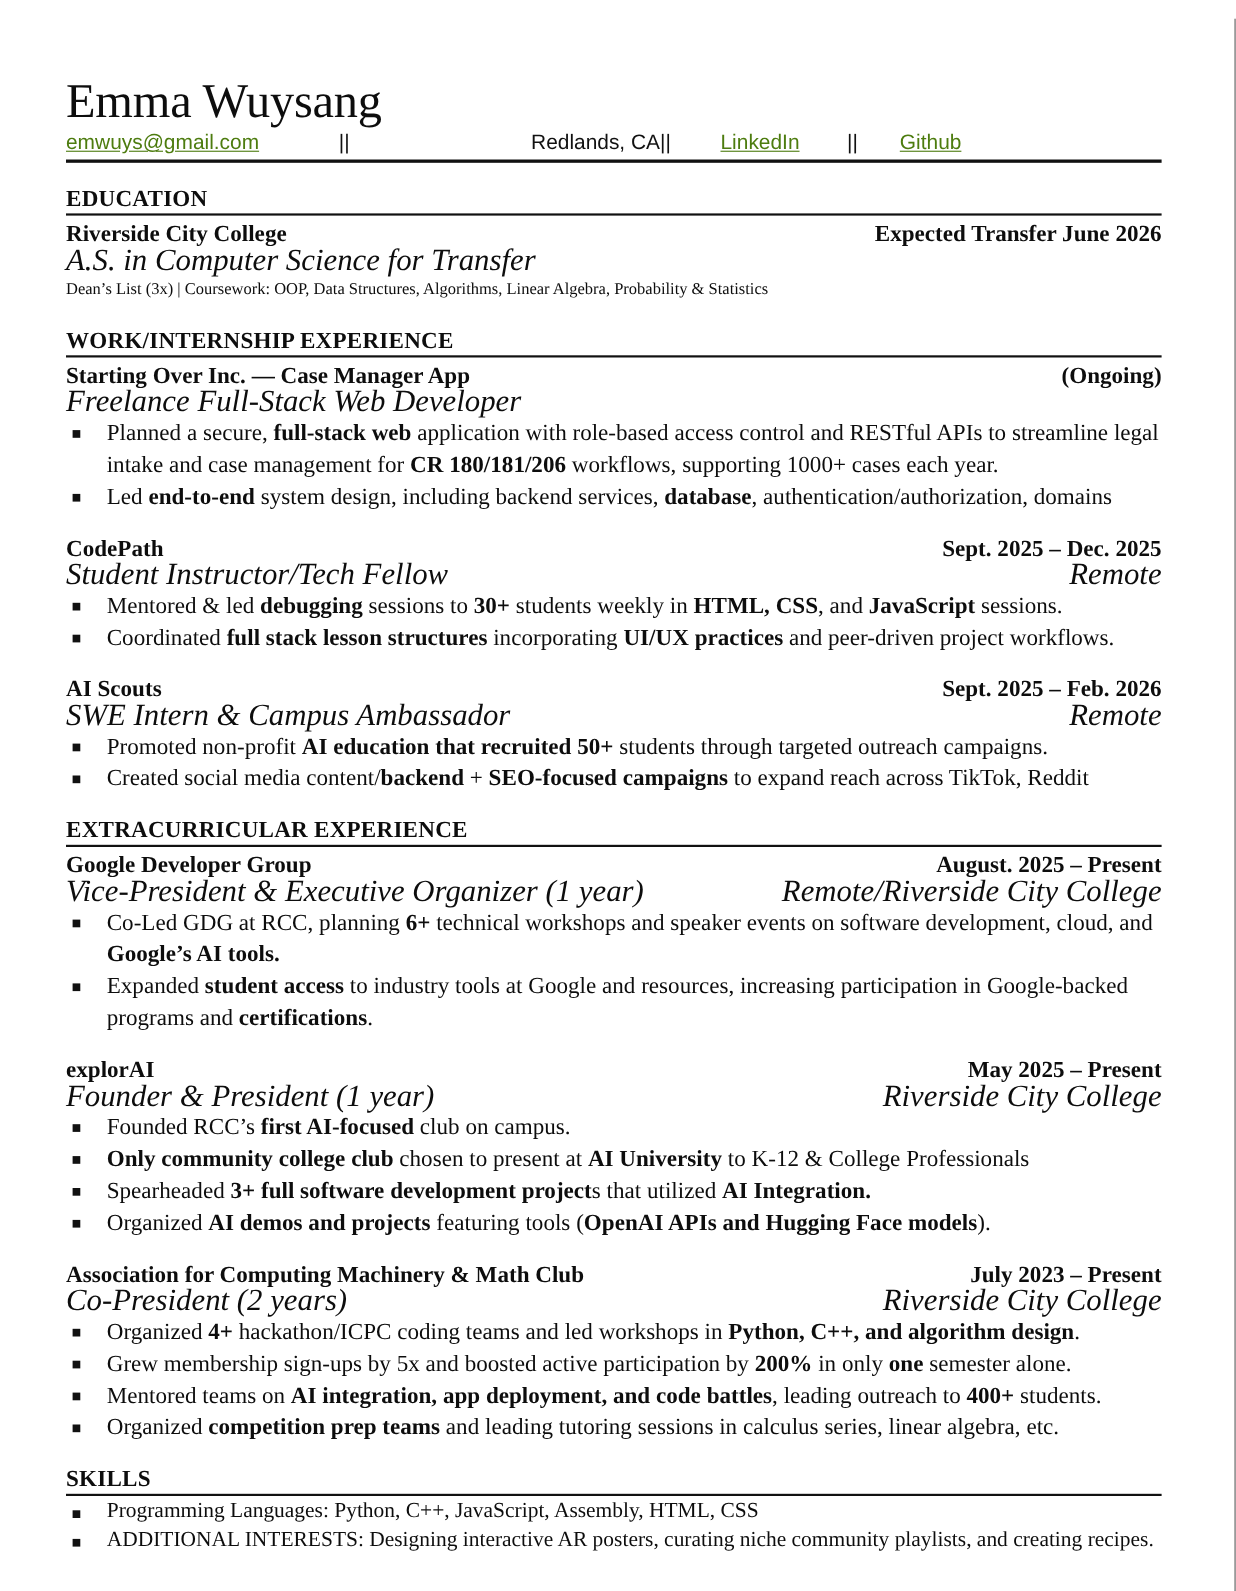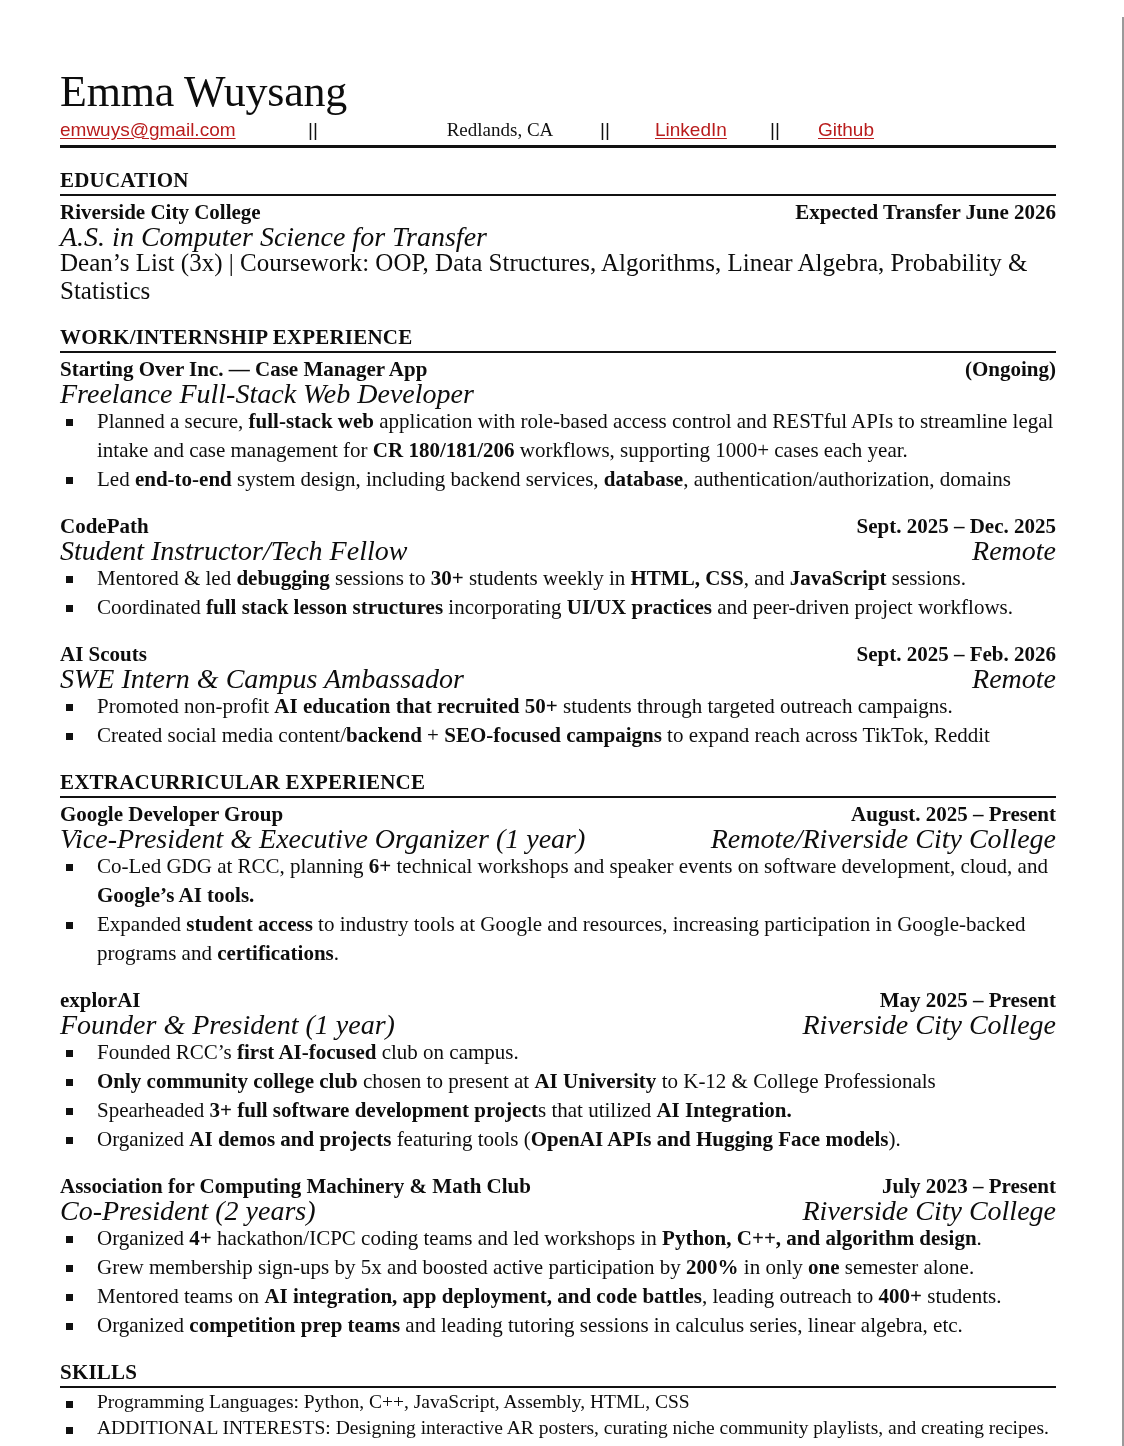--- a/index.html
+++ b/index.html
@@ -41,32 +41,32 @@
     font-size: 19px;
     line-height: 22px;
     margin-top: 4px;
     border-bottom: 3px solid #111;
     padding-bottom: 4px;
     display: flex;
     align-items: baseline;
     white-space: nowrap;
   }
   .contact .link {
-    color: #b91c1c;
+    color: #4d7c0f;
     text-decoration: underline;
     text-underline-offset: 2px;
   }
   .contact .plain { color: #111; }
   .contact .sep {
     color: #111;
     font-size: 19px;
   }
   .c-email  { width: 248px; display: inline-block; }
   .c-sep1   { width: 92px;  display: inline-block; text-align: left; }
-  .c-loc    { width: 200px; display: inline-block; text-align: center; font-family: Liberation Serif, serif; }
+  .c-loc    { width: 200px; display: inline-block; text-align: right; }
   .c-sep2   { width: 55px;  display: inline-block; text-align: left; }
   .c-li     { width: 115px; display: inline-block; text-align: left; }
   .c-sep3   { width: 48px;  display: inline-block; text-align: left; }
   .c-gh     { display: inline-block; }
 
   
   .section { margin-top: 20px; }
   .section-title {
     font-size: 21px;
     font-weight: bold;
@@ -89,21 +89,21 @@
   }
   .entry-sub {
     display: flex;
     justify-content: space-between;
     align-items: baseline;
     font-style: italic;
     font-size: 28px;
     line-height: 24px;
   }
   .entry-line {
-    font-size: 25px;
+    font-size: 15px;
     line-height: 28px;
   }
 
   ul.bullets {
     list-style: none;
     margin: 1px 0 0 0;
     padding: 0;
   }
   ul.bullets > li {
     position: relative;

